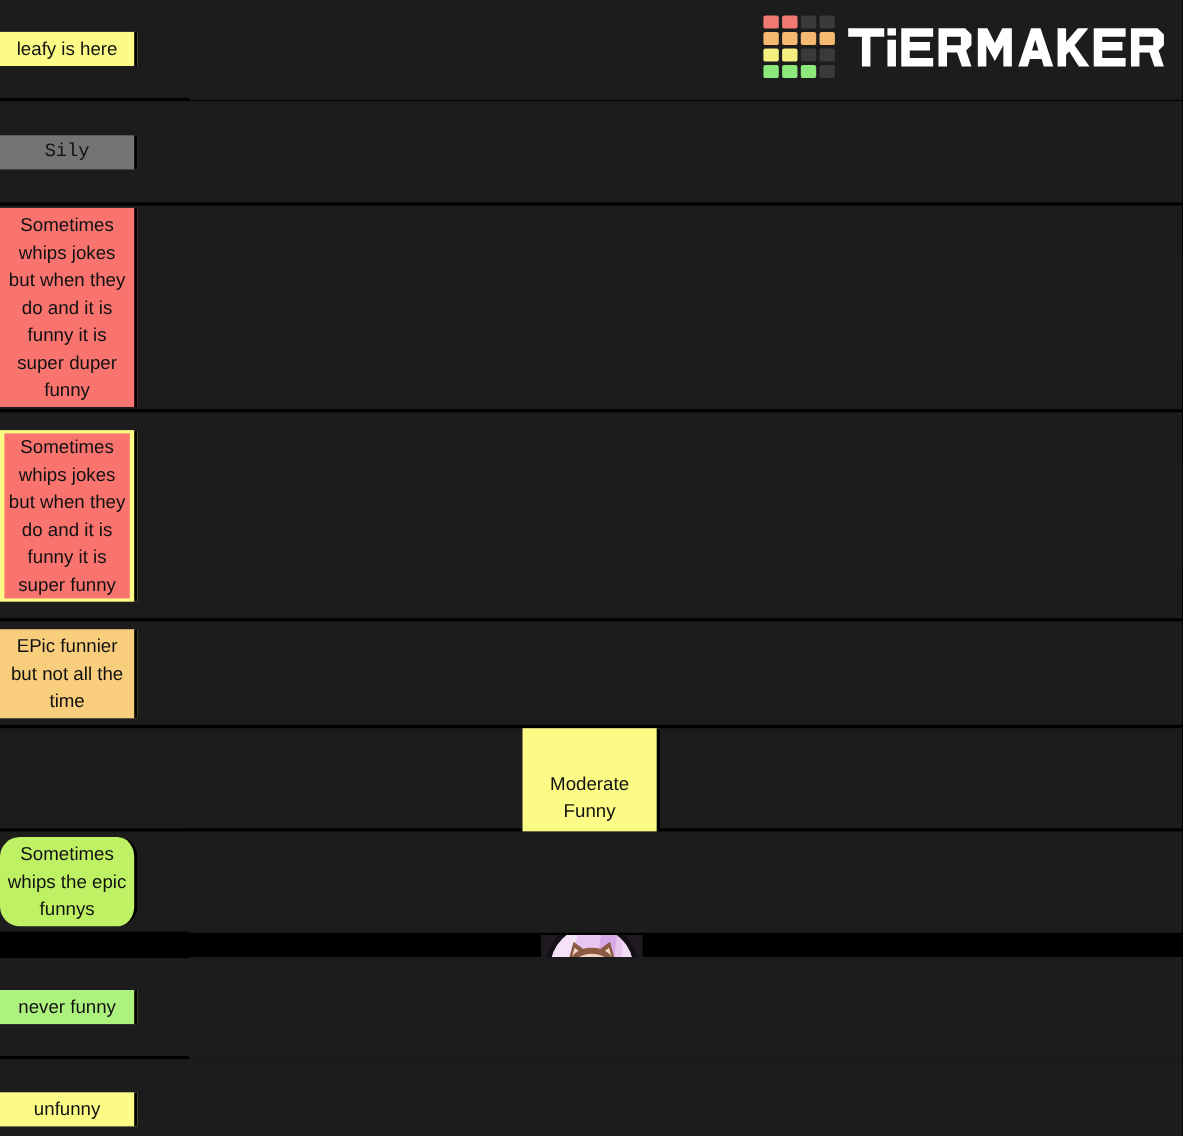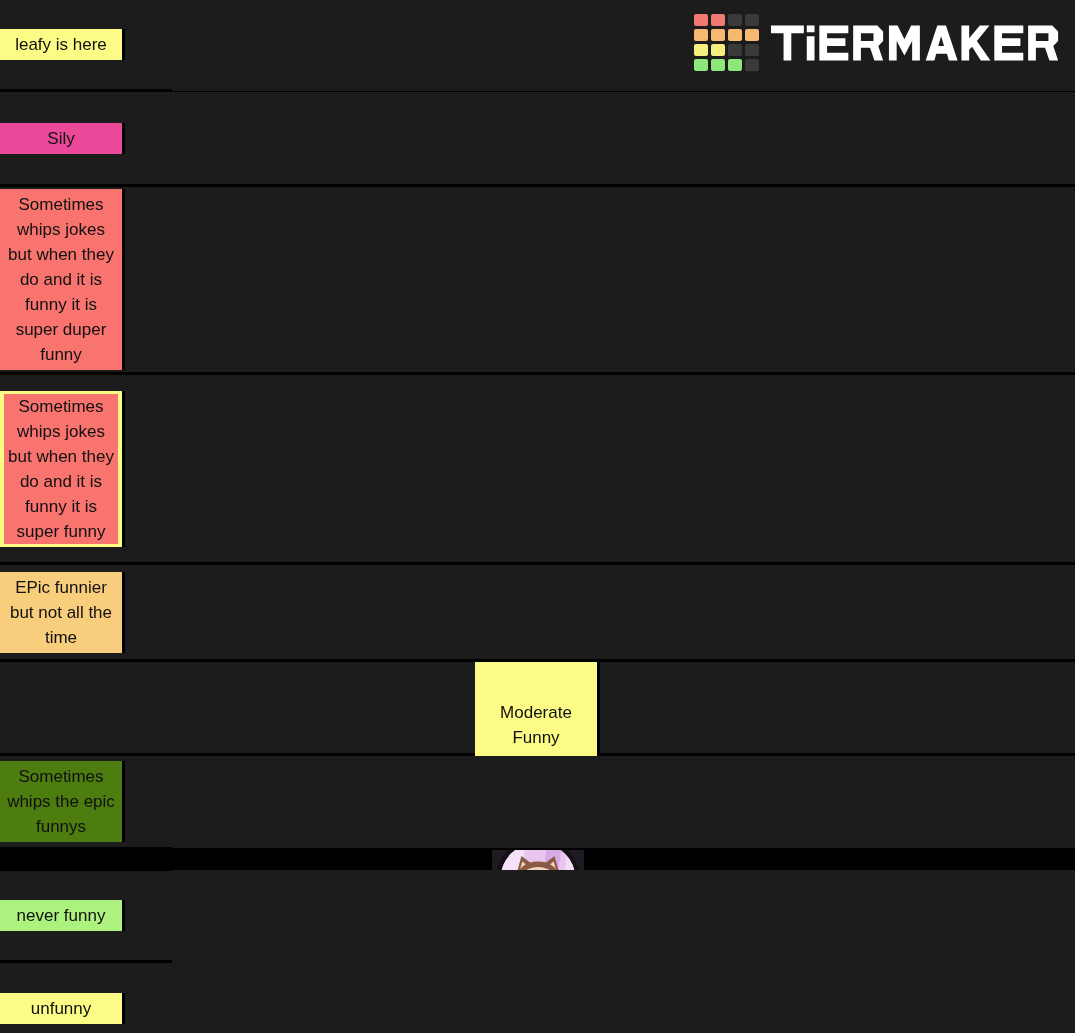--- a/index.html
+++ b/index.html
@@ -169,21 +169,21 @@
                   <ellipse cx="58" cy="70" rx="3" ry="4" fill="#2b2522"></ellipse>
                   <circle cx="70" cy="80" r="11" fill="#20242b"></circle>
                   <circle cx="70" cy="80" r="5.5" fill="#9fb0c4"></circle>
                 </g>
               </svg>
             </div>
           </div>
         </div>
       </div>
       <div class="tier-row" style="height: 95px; background: rgb(28, 28, 28);">
-        <div class="tier-label" style="background: #ec4899;">
+        <div class="tier-label" style="background: #737373; font-family: Liberation Mono, monospace;">
           <span>Sily</span>
         </div>
         <div class="tier-items" style="background: rgb(28, 28, 28);">
           <div class="thumb" title="Person with sunglasses and stickers meme">
             <div class="art">
               <svg viewBox="0 0 100 100" preserveAspectRatio="xMidYMid slice">
                 <rect width="100" height="100" fill="#b9a89b"></rect>
                 <rect width="100" height="100" fill="#b9a89b"></rect>
                 <rect x="0" y="0" width="22" height="100" fill="#a08d80"></rect>
                 <rect x="24" y="2" width="34" height="96" fill="#c2b2a4"></rect>
@@ -411,21 +411,21 @@
                   <ellipse cx="50" cy="88" rx="22" ry="14" fill="#e8cbb4"></ellipse>
                 </g>
                 <circle cx="82" cy="82" r="15" fill="#131016"></circle>
                 <circle cx="82" cy="82" r="10" fill="#23a55a"></circle>
               </svg>
             </div>
           </div>
         </div>
       </div>
       <div class="tier-row" style="height: 94px; background: rgb(28, 28, 28);">
-        <div class="tier-label" style="background: #4d7c0f;">
+        <div class="tier-label" style="background: #bef264; border-radius: 18px;">
           <span>Sometimes whips the epic funnys</span>
         </div>
         <div class="tier-items" style="background: rgb(28, 28, 28);">
           <div class="thumb" title="Black and white dog walking">
             <div class="art">
               <svg viewBox="0 0 100 100" preserveAspectRatio="xMidYMid slice">
                 <rect width="100" height="100" fill="#efefef"></rect>
                 <rect width="100" height="100" fill="#efefef"></rect>
                 <rect x="0" y="0" width="100" height="12" fill="#1a1a1a"></rect>
                 <rect x="0" y="88" width="100" height="12" fill="#1a1a1a"></rect>

